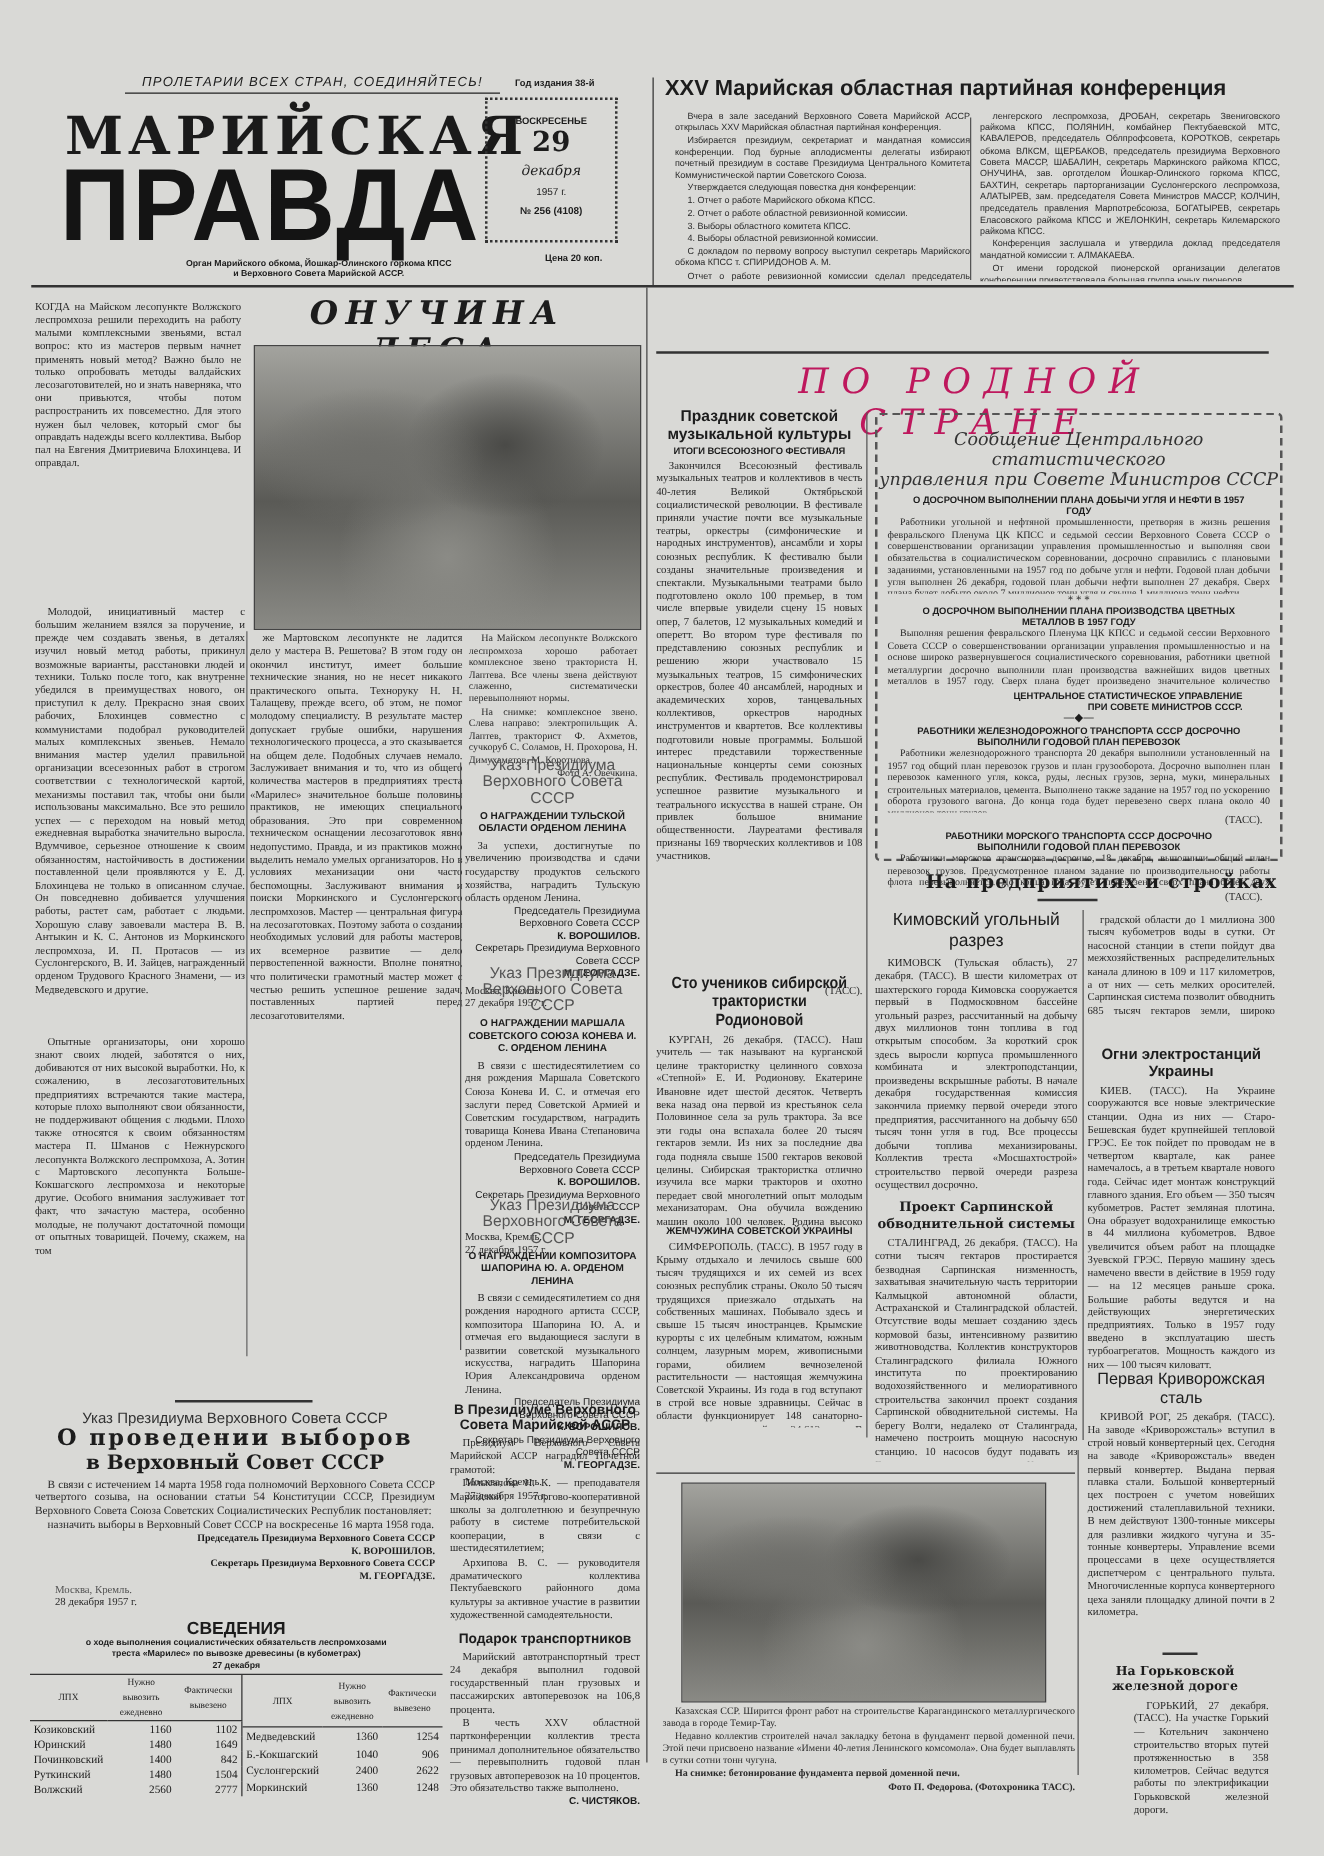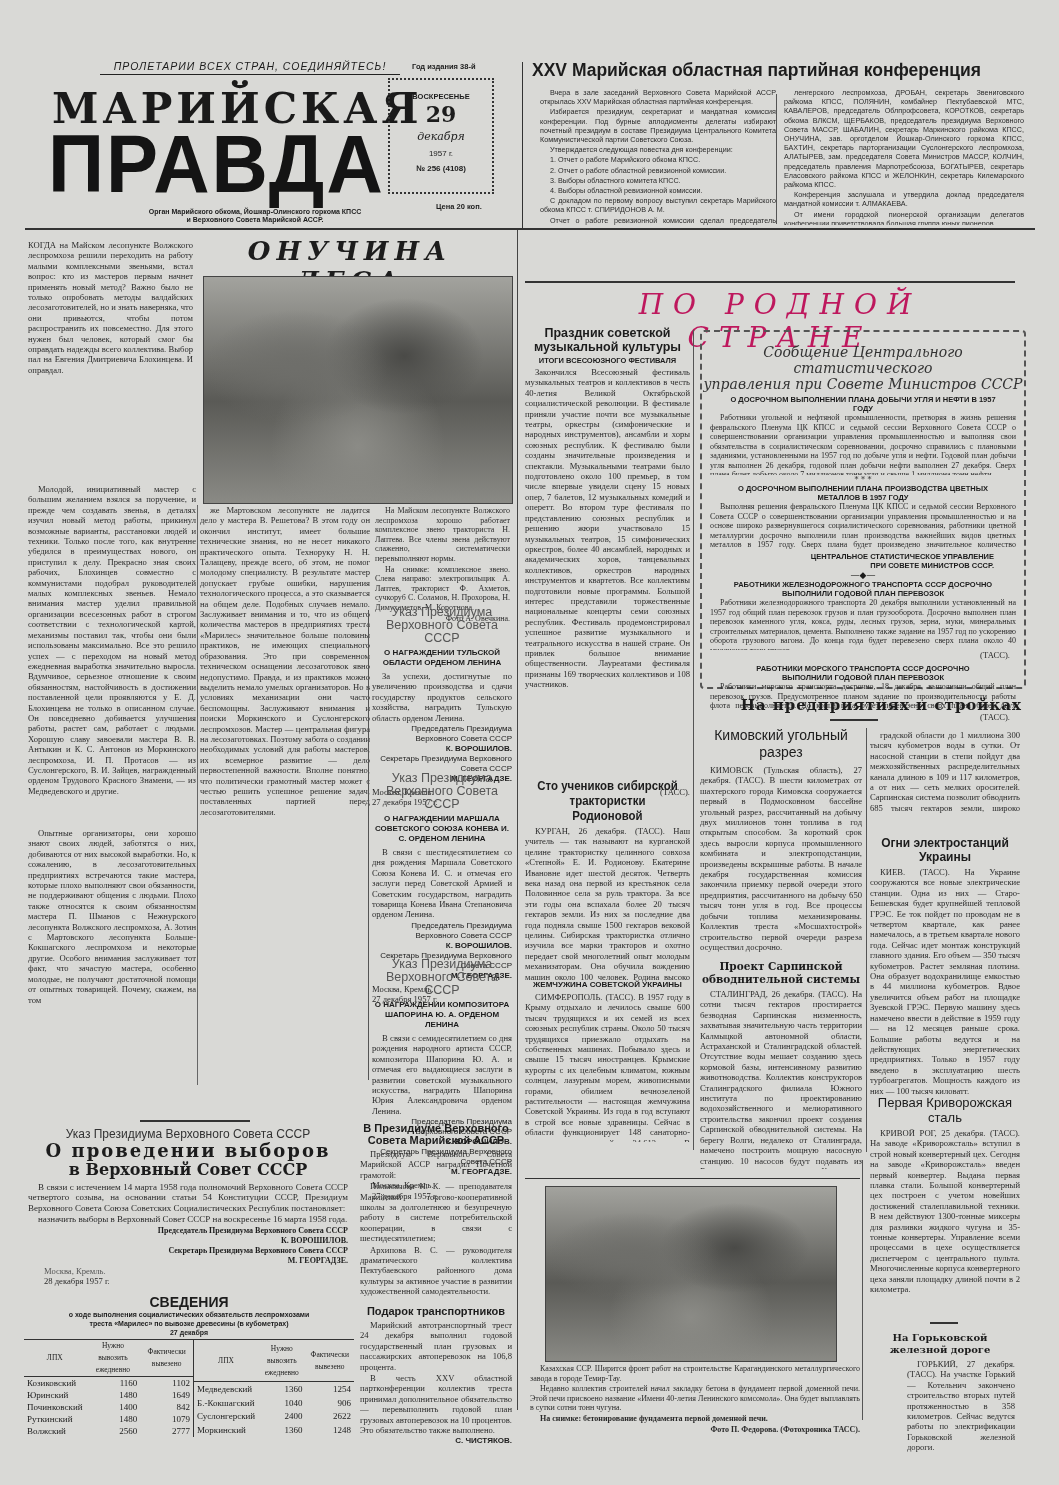--- a/index.html
+++ b/index.html
@@ -191,21 +191,21 @@
             <td class="num">1649</td>
           </tr>
       <tr>
             <td>Починковский</td>
             <td class="num">1400</td>
             <td class="num">842</td>
           </tr>
       <tr>
             <td>Руткинский</td>
             <td class="num">1480</td>
-            <td class="num">1079</td>
+            <td class="num">1504</td>
           </tr>
       <tr>
             <td>Волжский</td>
             <td class="num">2560</td>
             <td class="num">2777</td>
           </tr>
     </tbody>
       </table>
     <table class="sv" style="width:160px;">
       <tbody>

